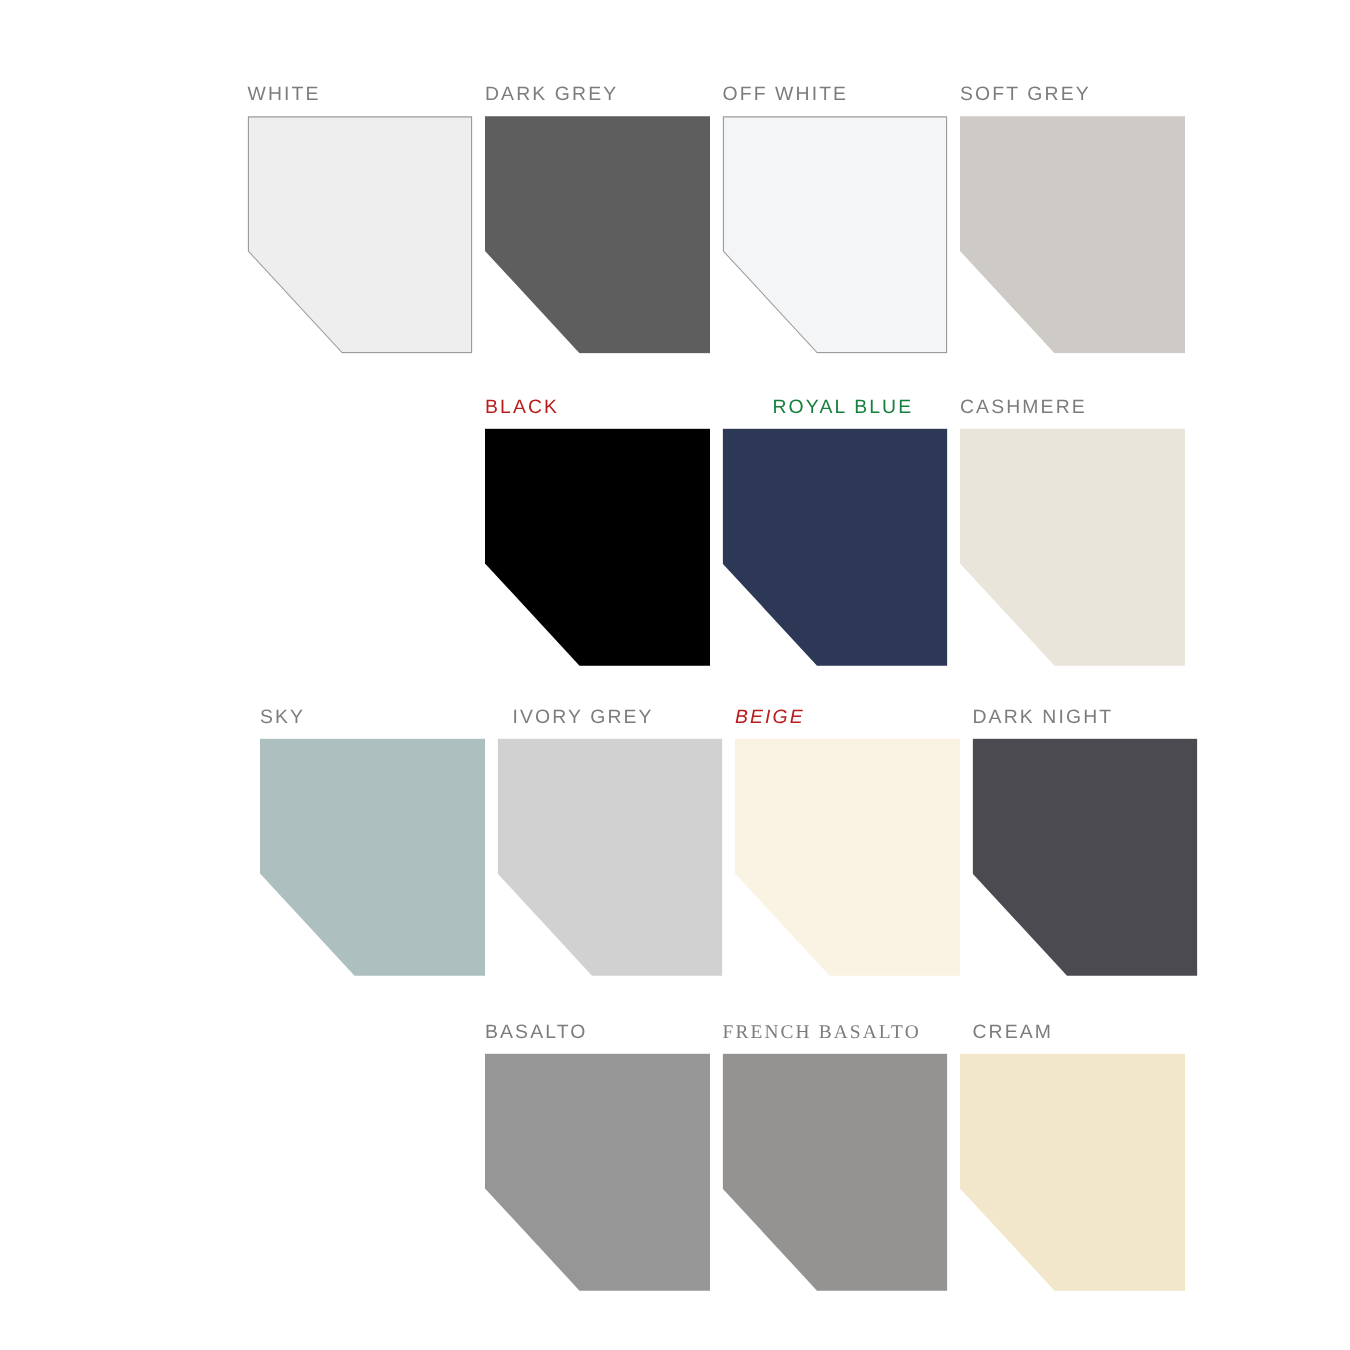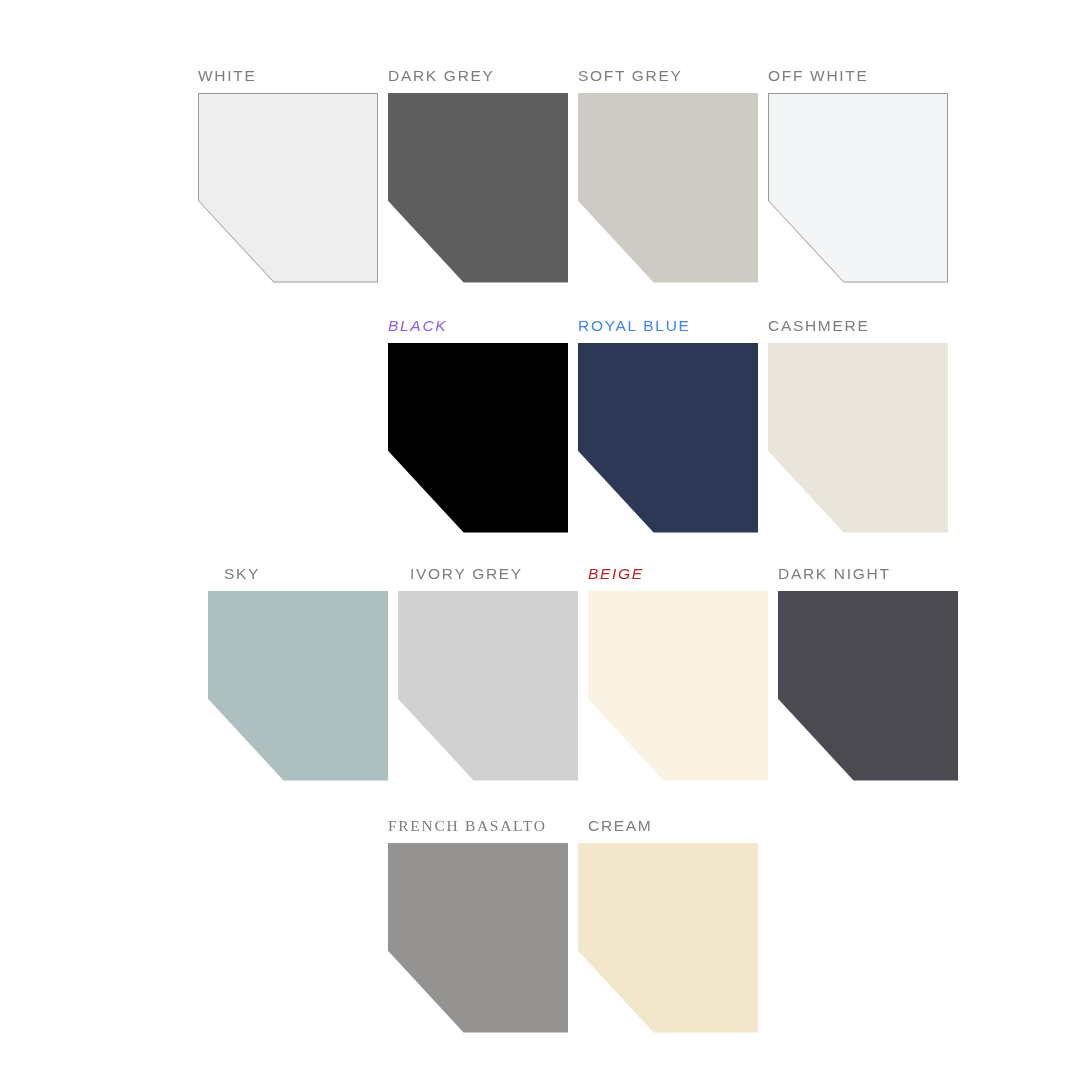--- a/index.html
+++ b/index.html
@@ -104,57 +104,57 @@
           <div class="swatch-chip" style="background: rgb(238, 238, 238);"></div>
         </div>
       </div>
       <div class="swatch-cell">
         <div class="swatch-label" style="color: rgb(124, 124, 126);">DARK GREY</div>
         <div class="swatch-chip-wrap">
           <div class="swatch-chip" style="background: rgb(94, 94, 94);"></div>
         </div>
       </div>
       <div class="swatch-cell">
-        <div class="swatch-label" style="color: rgb(124, 124, 126);">SOFT GREY</div>
-        <div class="swatch-chip-wrap">
-          <div class="swatch-chip" style="background: rgb(206, 203, 198);"></div>
-        </div>
-      </div>
-      <div class="swatch-cell">
         <div class="swatch-label" style="color: rgb(124, 124, 126);">OFF WHITE</div>
         <div class="swatch-chip-wrap bordered">
           <div class="swatch-outline" style="background: rgb(154, 154, 154);"></div>
           <div class="swatch-chip" style="background: rgb(244, 245, 247);"></div>
         </div>
       </div>
+      <div class="swatch-cell">
+        <div class="swatch-label" style="color: rgb(124, 124, 126);">SOFT GREY</div>
+        <div class="swatch-chip-wrap">
+          <div class="swatch-chip" style="background: rgb(206, 203, 198);"></div>
+        </div>
+      </div>
     </div>
     <div class="swatch-row" style="top: 318px; padding-left: 198px;">
       <div class="swatch-cell empty-cell"></div>
       <div class="swatch-cell">
-        <div class="swatch-label" style="color: #8b5cf6; font-style: italic;">BLACK</div>
+        <div class="swatch-label" style="color: #b91c1c;">BLACK</div>
         <div class="swatch-chip-wrap">
           <div class="swatch-chip" style="background: rgb(0, 0, 0);"></div>
         </div>
       </div>
       <div class="swatch-cell">
-        <div class="swatch-label" style="color: #3b82f6;">ROYAL BLUE</div>
+        <div class="swatch-label" style="color: #15803d; margin-left: 40px;">ROYAL BLUE</div>
         <div class="swatch-chip-wrap">
           <div class="swatch-chip" style="background: rgb(45, 55, 86);"></div>
         </div>
       </div>
       <div class="swatch-cell">
         <div class="swatch-label" style="color: rgb(124, 124, 126);">CASHMERE</div>
         <div class="swatch-chip-wrap">
           <div class="swatch-chip" style="background: rgb(233, 229, 218);"></div>
         </div>
       </div>
     </div>
     <div class="swatch-row" style="top: 566px; padding-left: 208px;">
       <div class="swatch-cell">
-        <div class="swatch-label" style="color: rgb(124, 124, 126); margin-left: 16px;">SKY</div>
+        <div class="swatch-label" style="color: rgb(124, 124, 126);">SKY</div>
         <div class="swatch-chip-wrap">
           <div class="swatch-chip" style="background: rgb(174, 191, 191);"></div>
         </div>
       </div>
       <div class="swatch-cell">
         <div class="swatch-label" style="color: rgb(124, 124, 126); margin-left: 12px;">IVORY GREY</div>
         <div class="swatch-chip-wrap">
           <div class="swatch-chip" style="background: rgb(209, 209, 209);"></div>
         </div>
       </div>
@@ -167,20 +167,26 @@
       <div class="swatch-cell">
         <div class="swatch-label" style="color: rgb(124, 124, 126);">DARK NIGHT</div>
         <div class="swatch-chip-wrap">
           <div class="swatch-chip" style="background: rgb(75, 74, 81);"></div>
         </div>
       </div>
     </div>
     <div class="swatch-row" style="top: 818px; padding-left: 198px;">
       <div class="swatch-cell empty-cell"></div>
       <div class="swatch-cell">
+        <div class="swatch-label" style="color: rgb(124, 124, 126);">BASALTO</div>
+        <div class="swatch-chip-wrap">
+          <div class="swatch-chip" style="background: rgb(150, 150, 150);"></div>
+        </div>
+      </div>
+      <div class="swatch-cell">
         <div class="swatch-label" style="color: rgb(124, 124, 126); font-family: Liberation Serif, serif;">FRENCH BASALTO</div>
         <div class="swatch-chip-wrap">
           <div class="swatch-chip" style="background: rgb(148, 147, 145);"></div>
         </div>
       </div>
       <div class="swatch-cell">
         <div class="swatch-label" style="color: rgb(124, 124, 126); margin-left: 10px;">CREAM</div>
         <div class="swatch-chip-wrap">
           <div class="swatch-chip" style="background: rgb(242, 230, 203);"></div>
         </div>

